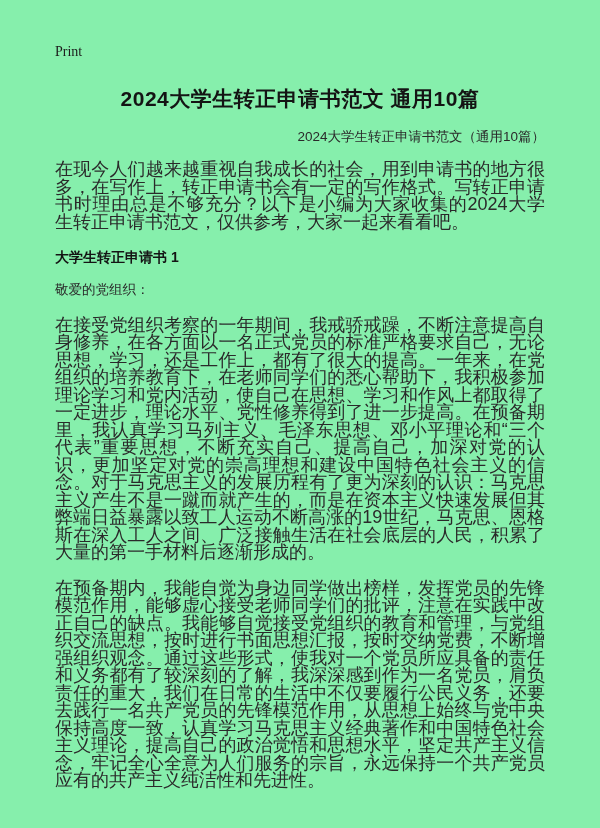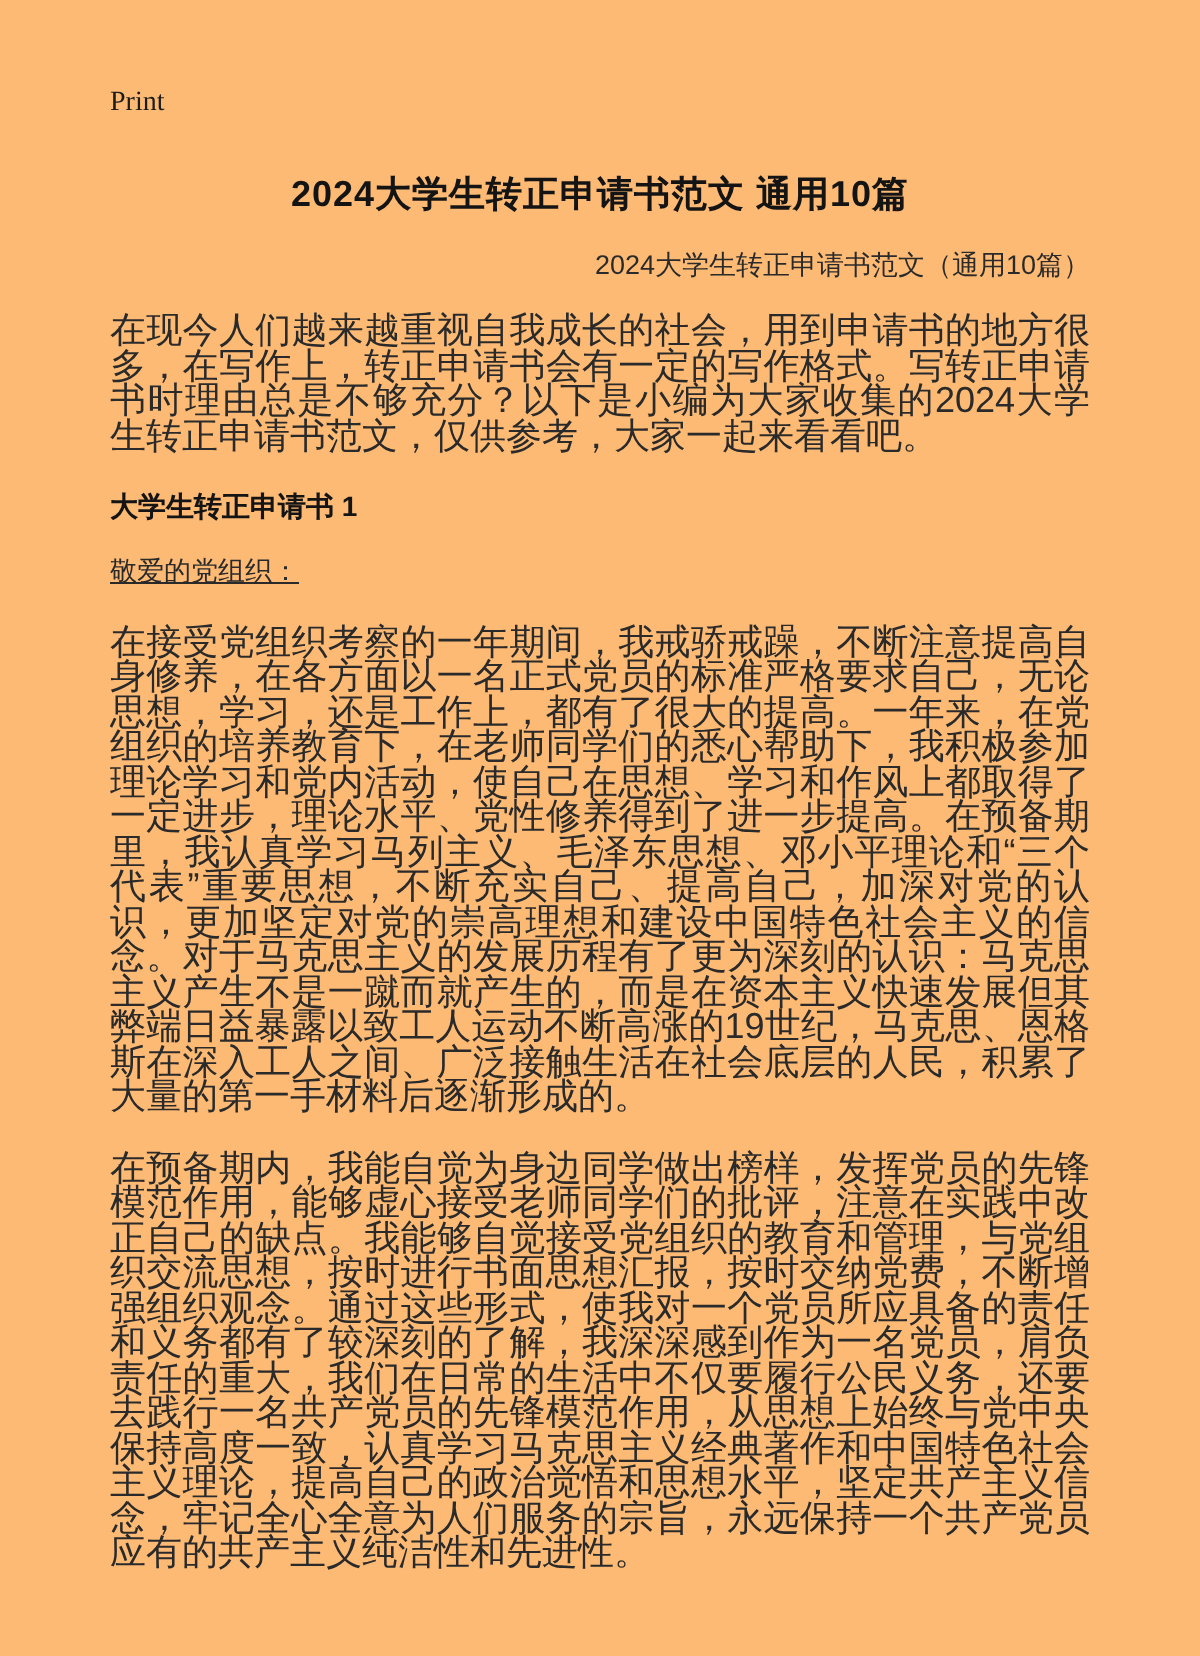--- a/index.html
+++ b/index.html
@@ -5,36 +5,36 @@
   * { margin: 0; padding: 0; box-sizing: border-box; }
   html, body {
     width: 600px;
     background: #ffffff;
     font-family: "Liberation Sans", sans-serif;
   }
   .page {
     position: relative;
     width: 600px;
     height: 828px;
-    background: #fdba74;
+    background: #86efac;
     overflow: hidden;
     padding: 42px 55px 0 55px;
     color: #262626;
   }
   .print-link {
     font-family: "Liberation Serif", serif;
     font-size: 14px;
     color: #1c1c1c;
     display: inline-block;
     cursor: pointer;
   }
   .doc-title {
     margin-top: 25px;
     text-align: center;
-    font-size: 18px;
+    font-size: 21px;
     font-weight: bold;
     color: #141414;
     letter-spacing: 0.5px;
     white-space: nowrap;
   }
   .doc-subtitle {
     margin-top: 15px;
     font-size: 13.5px;
     color: #2a2a2a;
     text-align: right;
@@ -51,21 +51,20 @@
     margin-top: 18px;
     font-size: 14px;
     font-weight: bold;
     color: #141414;
   }
   .salutation {
     margin-top: 14px;
     font-size: 13.5px;
     line-height: 17.5px;
     color: #2a2a2a;
-    text-decoration: underline;
   }
   .para.p-first { margin-top: 13px; }
   .para.p-wide  { margin-top: 18px; }
 </style>
 </head>
 <body>
 
 <div class="page">
 
   <span class="print-link">Print</span>

